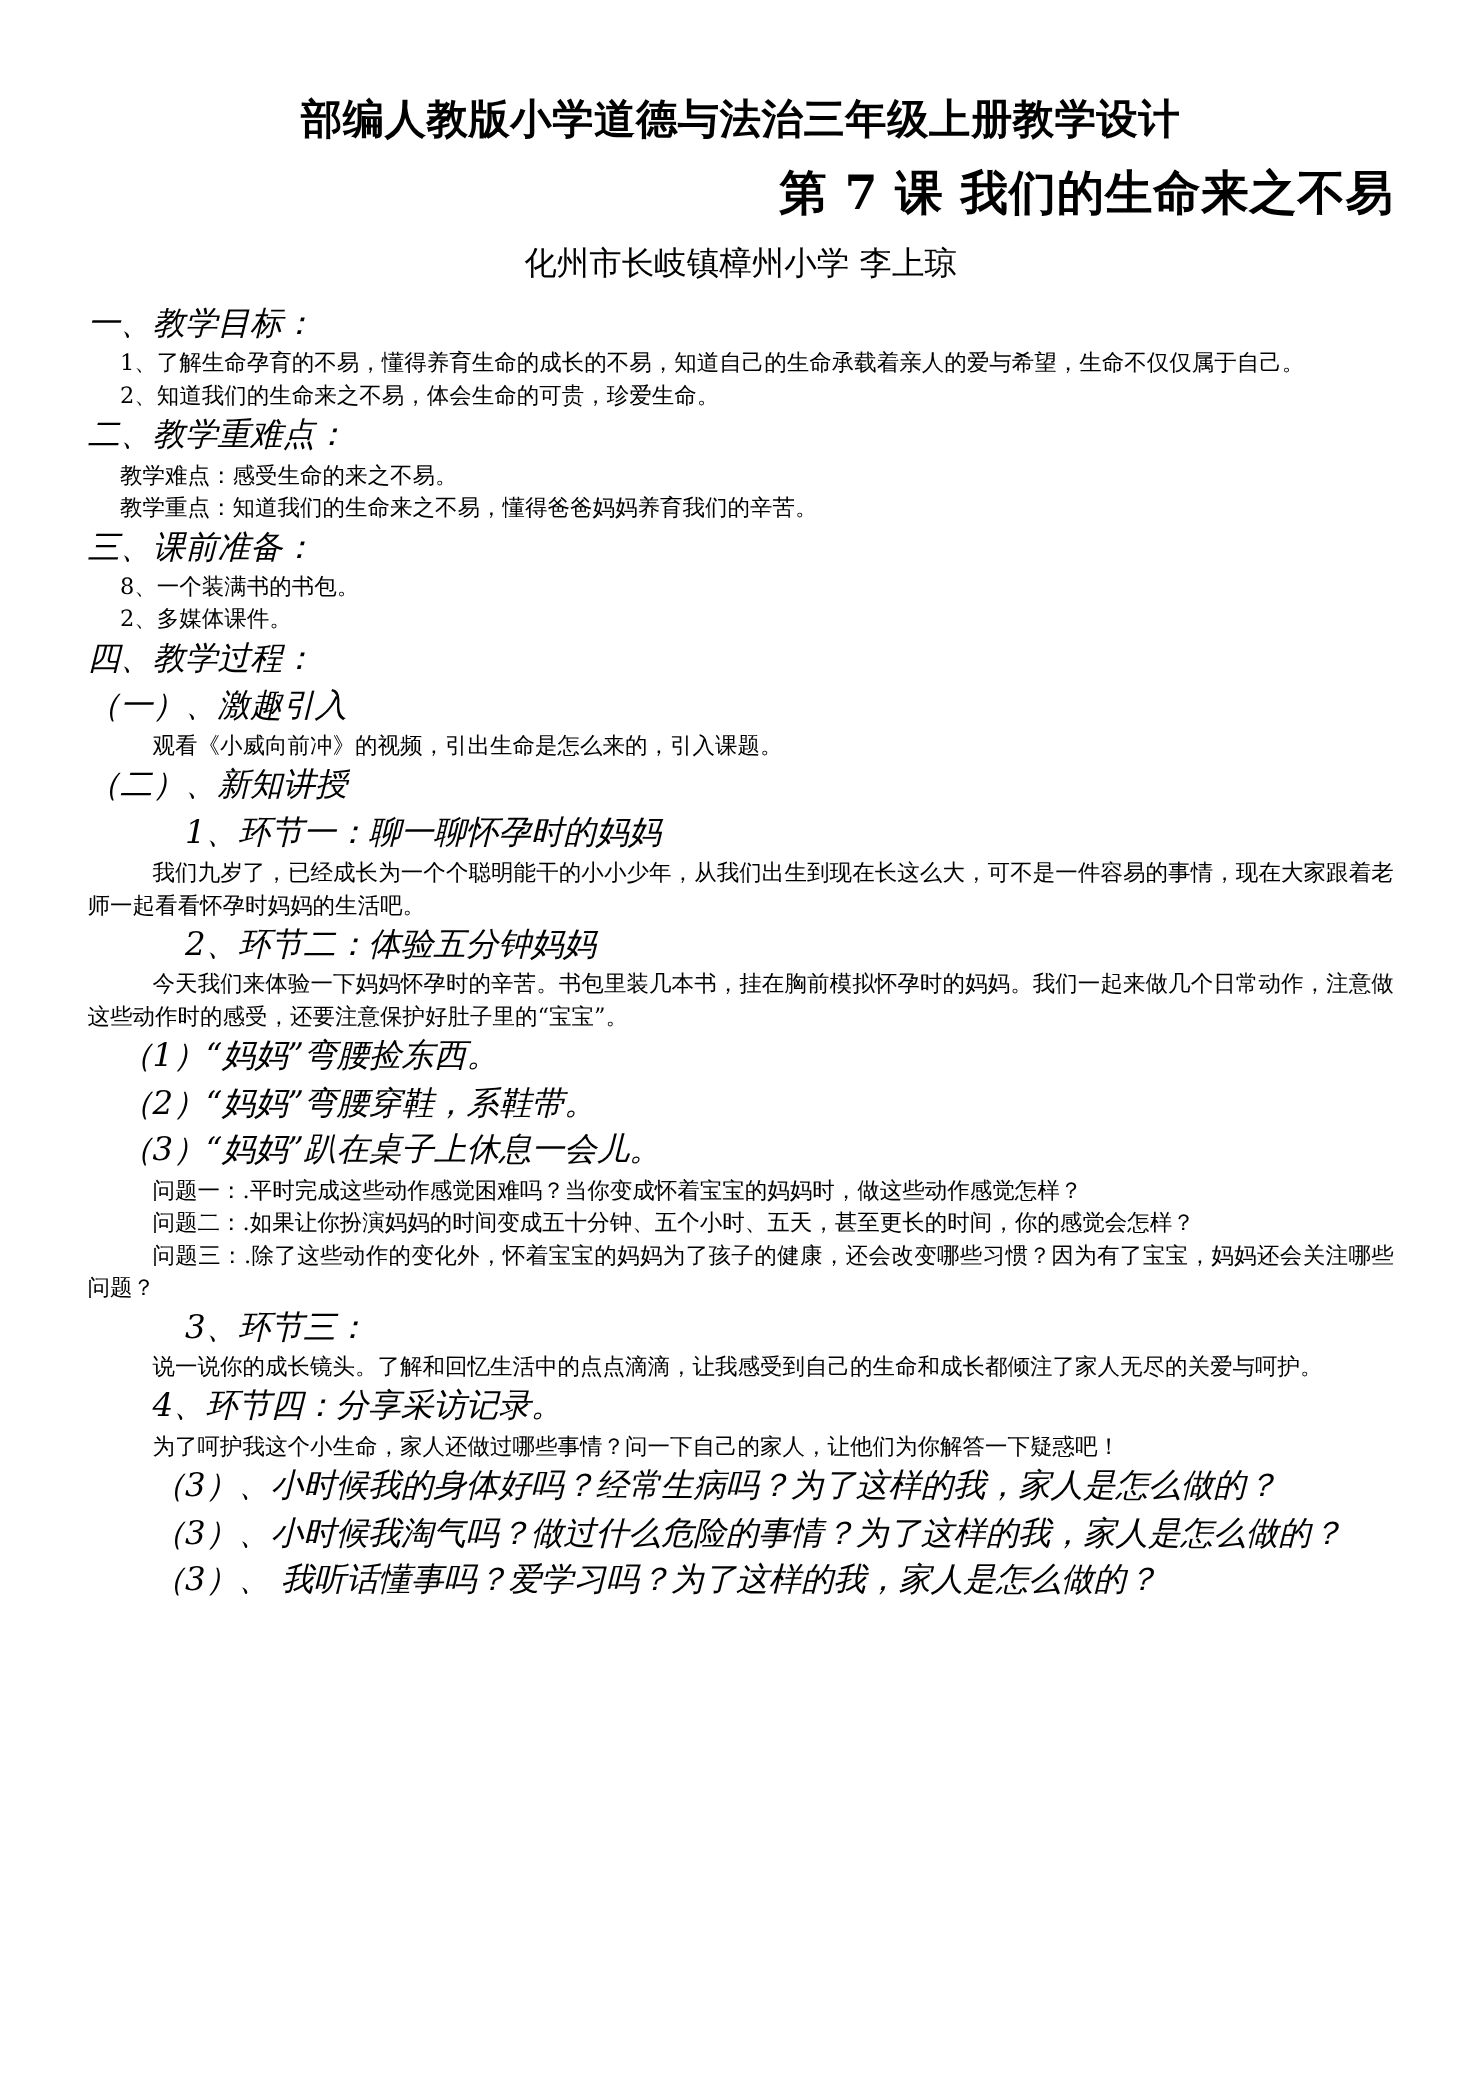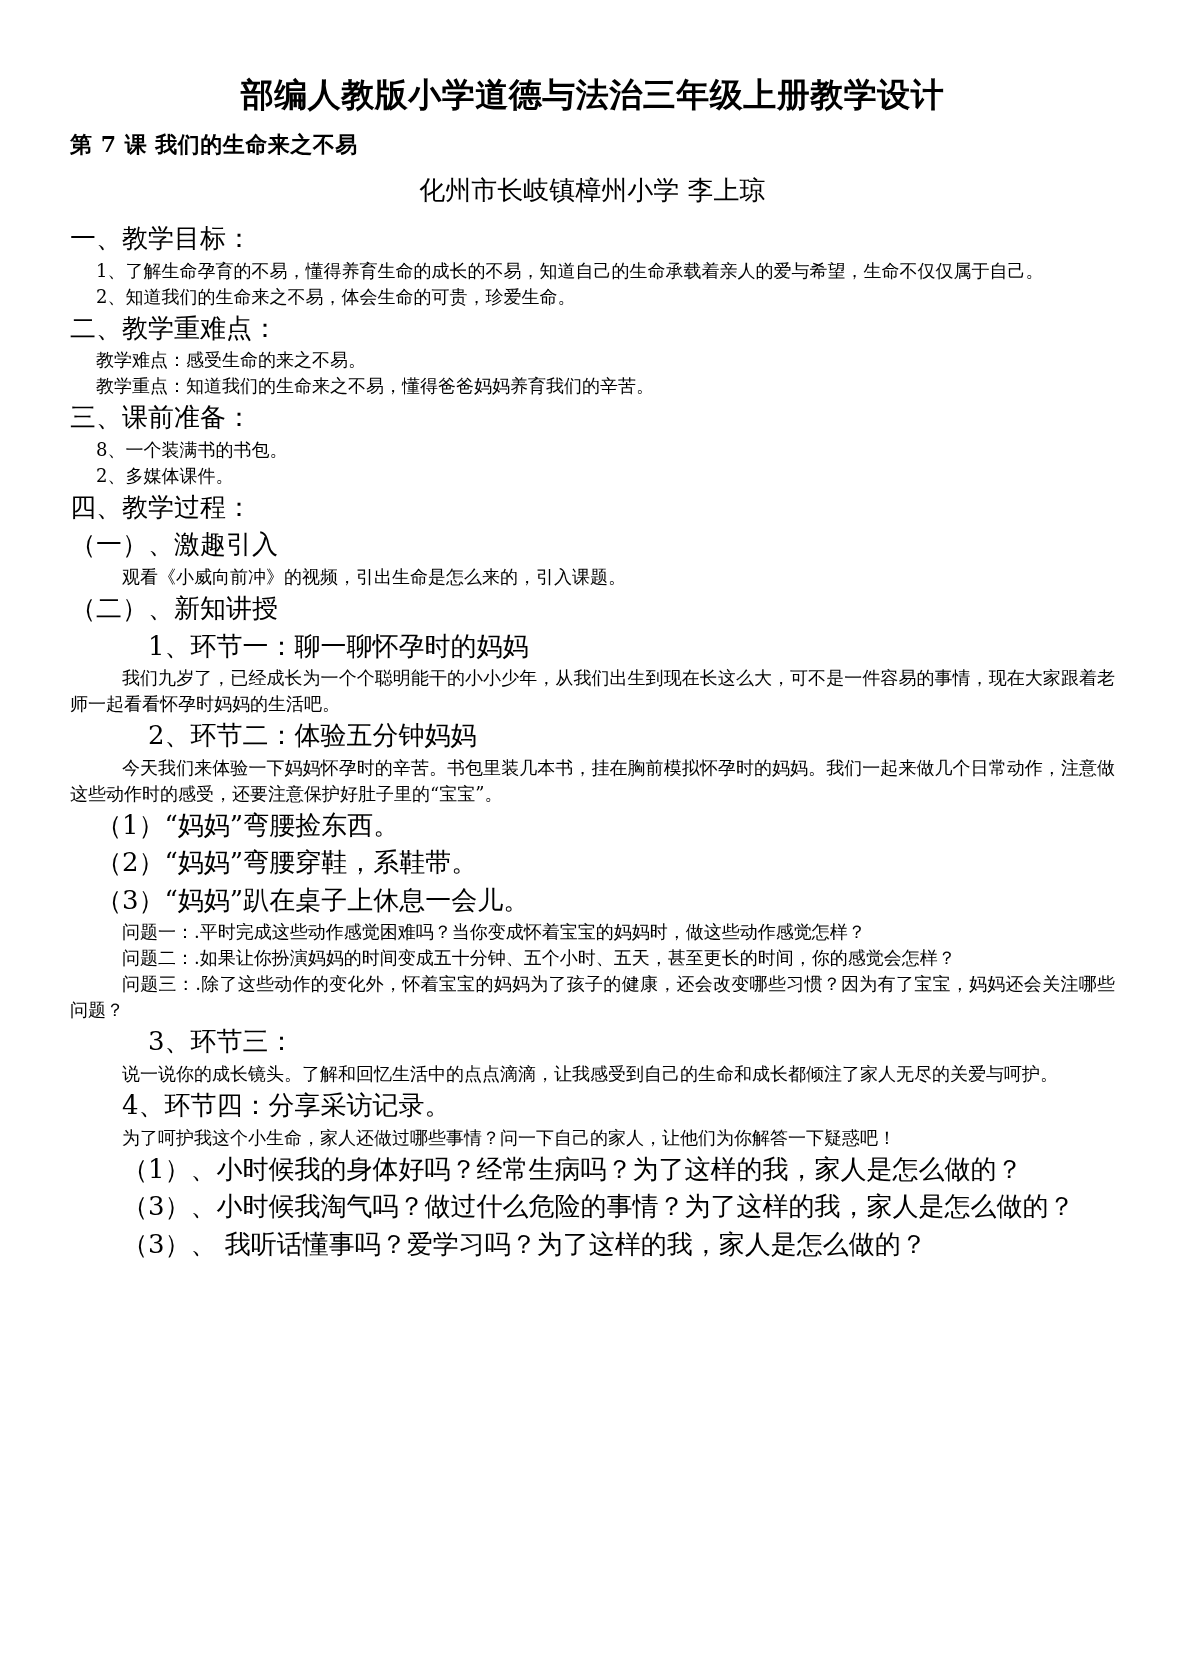--- a/index.html
+++ b/index.html
@@ -32,23 +32,23 @@
   .doc-title {
     font-size: 33px;
     font-weight: bold;
     text-align: center;
     letter-spacing: 0.5px;
     margin: 0;
     padding-top: 74px;
     line-height: 1.28;
   }
   .doc-subtitle {
-    font-size: 22px;
+    font-size: 38px;
     font-weight: bold;
-    text-align: left;
+    text-align: right;
     letter-spacing: 0.5px;
     margin: 0;
     padding-top: 14px;
     line-height: 1.28;
   }
   .doc-author {
     font-size: 26px;
     font-weight: normal;
     text-align: center;
     margin: 0;
@@ -61,20 +61,21 @@
     padding-top: 12px;
   }
   p.line {
     margin: 0;
     font-size: 26px;
     line-height: 1.445;
     text-align: justify;
     text-justify: inter-ideograph;
     word-break: break-all;
     white-space: pre-wrap;
+    font-style: italic;
   }
   
   .ind-0  { text-indent: 0; }
   .ind-1  { text-indent: 26px; }
   .ind-2  { text-indent: 52px; }
   .ind-3  { text-indent: 78px; }
 
   
   .para {
     margin: 0;
@@ -133,19 +134,19 @@
       <p class="para">问题一：.平时完成这些动作感觉困难吗？当你变成怀着宝宝的妈妈时，做这些动作感觉怎样？</p>
       <p class="para">问题二：.如果让你扮演妈妈的时间变成五十分钟、五个小时、五天，甚至更长的时间，你的感觉会怎样？</p>
       <p class="para">问题三：.除了这些动作的变化外，怀着宝宝的妈妈为了孩子的健康，还会改变哪些习惯？因为有了宝宝，妈妈还会关注哪些问题？</p>
 
       <p class="line ind-3">3、环节三：</p>
       <p class="para">说一说你的成长镜头。了解和回忆生活中的点点滴滴，让我感受到自己的生命和成长都倾注了家人无尽的关爱与呵护。</p>
 
       <p class="line ind-2">4、环节四：分享采访记录。</p>
       <p class="para">为了呵护我这个小生命，家人还做过哪些事情？问一下自己的家人，让他们为你解答一下疑惑吧！</p>
 
-      <p class="line ind-2">（1）、小时候我的身体好吗？经常生病吗？为了这样的我，家人是怎么做的？</p>
+      <p class="line ind-2">（3）、小时候我的身体好吗？经常生病吗？为了这样的我，家人是怎么做的？</p>
       <p class="line ind-2">（3）、小时候我淘气吗？做过什么危险的事情？为了这样的我，家人是怎么做的？</p>
       <p class="line ind-2">（3）、 我听话懂事吗？爱学习吗？为了这样的我，家人是怎么做的？</p>
 
     </div>
   </div>
 </div>
 
 </body></html>

